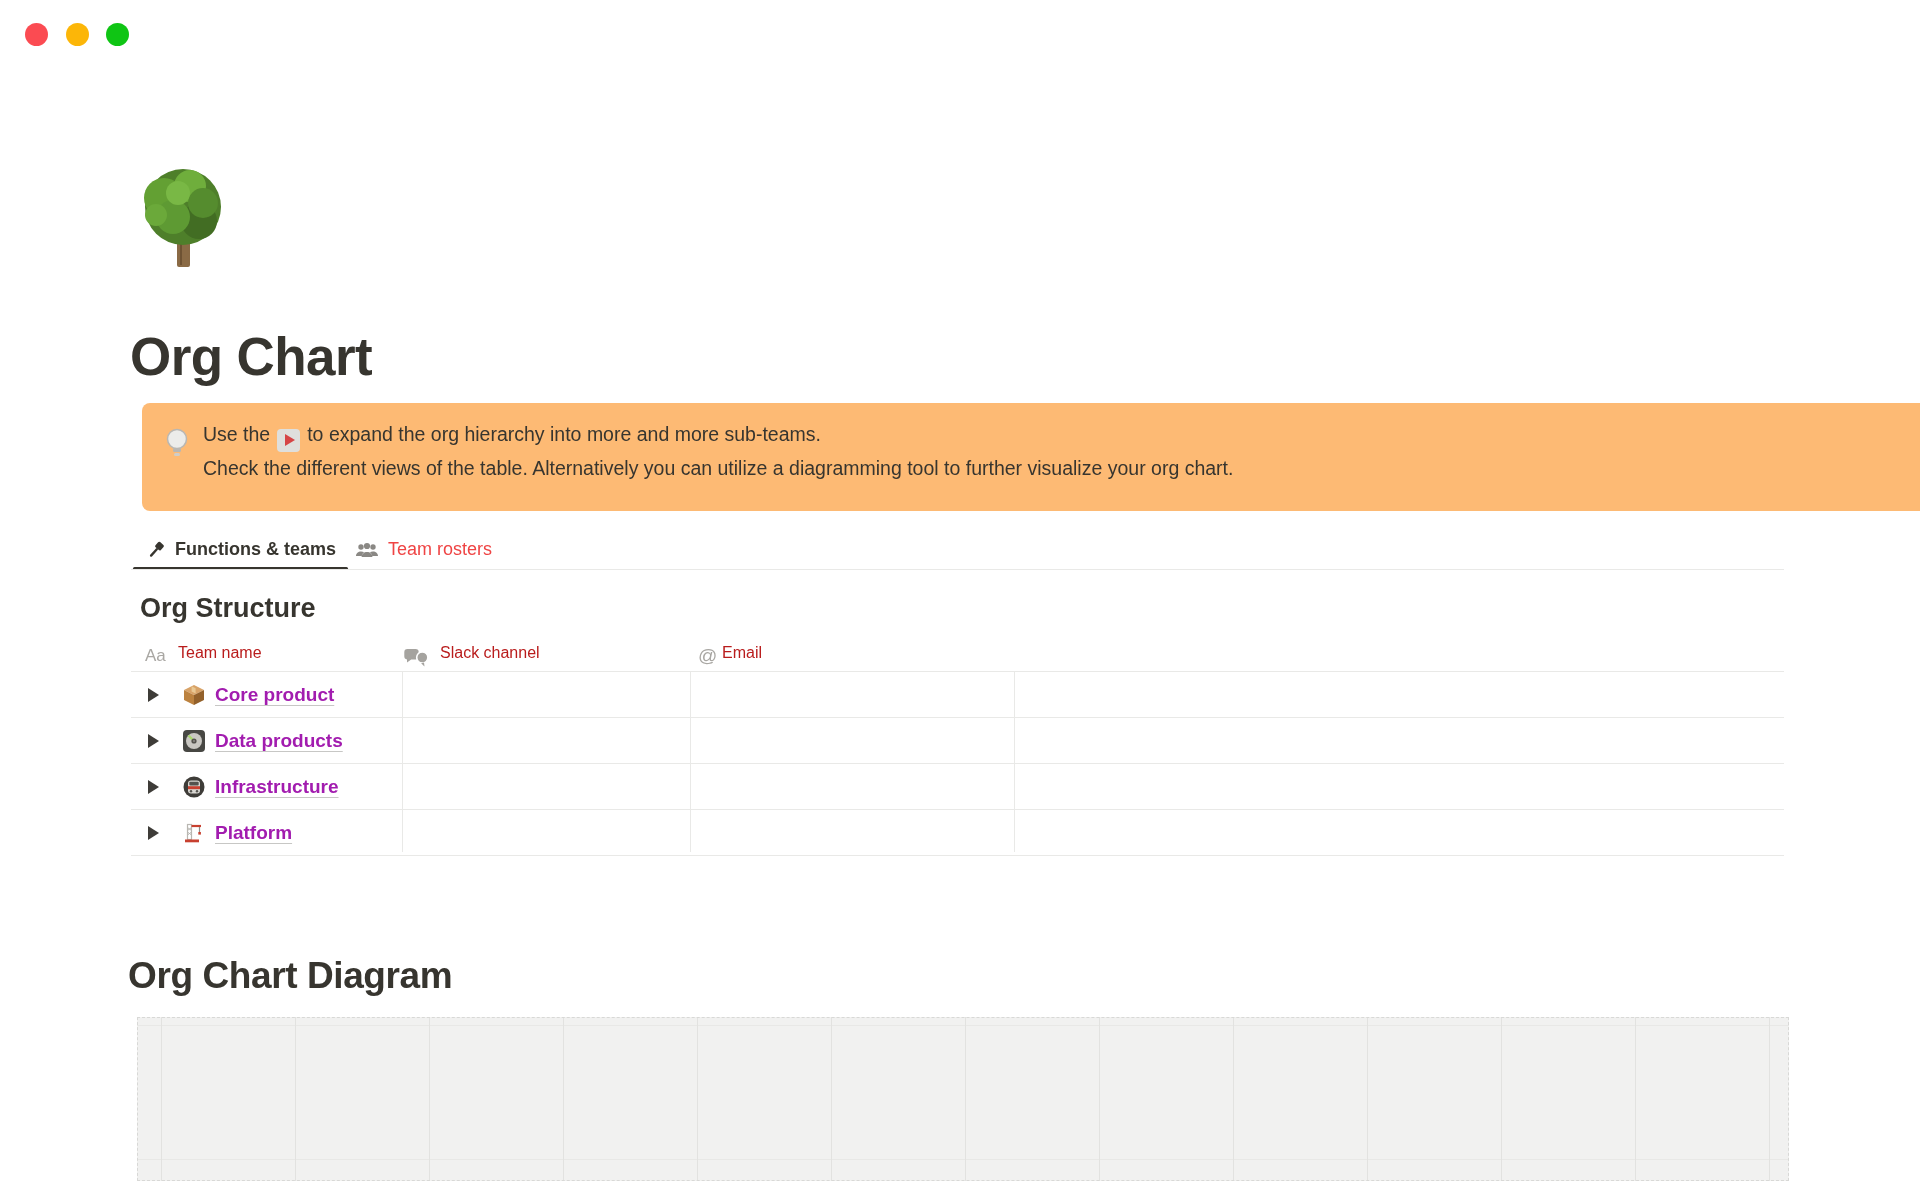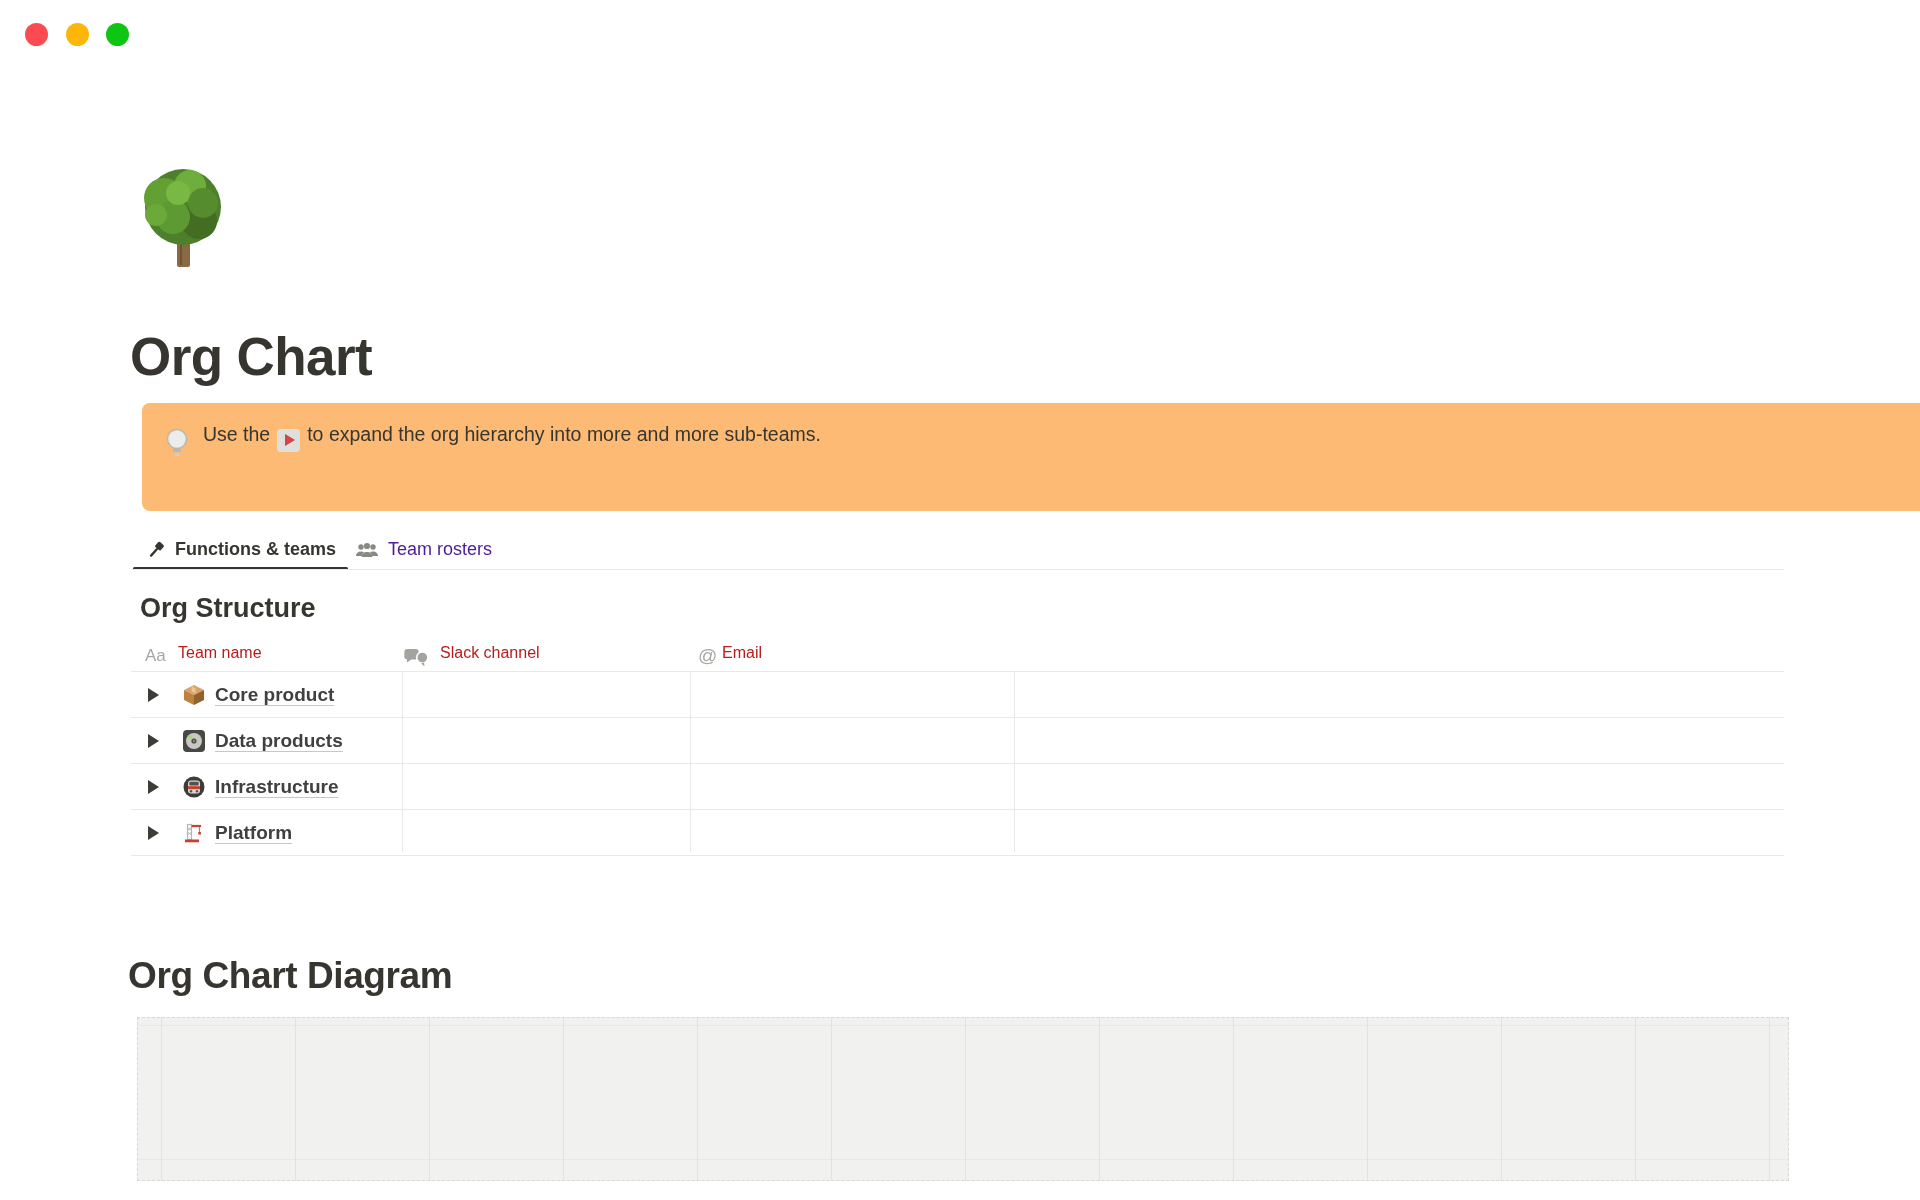--- a/index.html
+++ b/index.html
@@ -28,42 +28,42 @@
   .tok{display:inline-flex;align-items:center;justify-content:center;width:23px;height:23px;
        background:#DFDFDC;border-radius:4px;margin:0 7px;vertical-align:-5px;}
   .tok-tri{width:0;height:0;border-left:10px solid #D64545;border-top:6px solid transparent;
            border-bottom:6px solid transparent;margin-left:2px;}
 
   
   .tabbar-divider{position:absolute;left:131px;top:569px;width:1653px;height:1px;background:#E9E9E7;}
   .tab-underline{position:absolute;left:133px;top:567px;width:215px;height:3px;background:#37352F;border-radius:2px;}
   .tab{position:absolute;top:539px;display:flex;align-items:flex-end;gap:9px;font-size:18px;}
   .tab.active{left:146px;color:#37352F;font-weight:700;}
-  .tab.inactive{left:355px;color:#4c1d95;font-weight:400;}
+  .tab.inactive{left:355px;color:#ef4444;font-weight:400;}
 
   
   .db-title{position:absolute;left:140px;top:593px;font-size:27px;font-weight:700;color:#37352F;}
 
   
   .th{position:absolute;top:644px;font-size:16px;color:#b91c1c;}
   .th-icon{position:absolute;top:644px;color:#A9A7A3;}
   .aa{left:145px;font-size:17px;top:646px;}
   .th-teamname{left:178px;}
   .chaticon{left:404px;top:648px;}
   .th-slack{left:440px;}
   .aticon{left:698px;font-size:19px;top:645px;}
   .th-email{left:722px;}
 
   
   .table-body{position:absolute;left:131px;top:671px;width:1653px;border-top:1px solid #E9E9E7;}
   .t-row{position:relative;height:45px;border-bottom:1px solid #E9E9E7;display:flex;align-items:center;}
   .toggle{margin-left:17px;width:0;height:0;border-left:11px solid #3E3C38;
           border-top:7px solid transparent;border-bottom:7px solid transparent;cursor:pointer;}
   .row-icon{margin-left:24px;width:22px;height:22px;display:flex;align-items:center;}
-  .row-name{margin-left:10px;font-size:19px;font-weight:700;color:#404040;
+  .row-name{margin-left:10px;font-size:19px;font-weight:700;color:#a21caf;
             text-decoration:underline;text-decoration-thickness:1px;text-underline-offset:4px;
             text-decoration-color:rgba(55,53,47,0.28);cursor:pointer;}
   .vline{position:absolute;top:0;width:1px;height:180px;background:#E9E9E7;}
   .vl1{left:271px;}.vl2{left:559px;}.vl3{left:883px;}
 
   
   .diagram-title{position:absolute;left:128px;top:955px;font-size:37px;font-weight:700;
                  letter-spacing:-0.4px;color:#37352F;}
 
   
@@ -105,20 +105,21 @@
     <svg class="bulb" width="28" height="34" viewBox="0 0 28 34">
       <circle cx="14" cy="12" r="9.5" fill="#ECECEA" stroke="#B9B7B3" stroke-width="1.5"></circle>
       <rect x="10" y="21" width="8" height="4" rx="1.5" fill="#B9B7B3"></rect>
       <rect x="11" y="26" width="6" height="3" rx="1.5" fill="#CFCDC9"></rect>
     </svg>
     <div class="ctext">
       <span>Use the</span><span class="tok">
           <span class="tok-tri"></span>
         </span><span>to expand the org hierarchy into more and more sub-teams.</span>
       <br>
+      <span>Check the different views of the table. Alternatively you can utilize a diagramming tool to further visualize your org chart.</span>
     </div>
   </div>
 
   <div class="tab active">
     <svg width="20" height="20" viewBox="0 0 22 22" fill="#37352F">
       <g transform="rotate(42 11 11)">
         <rect x="7" y="1.5" width="8" height="7.5" rx="1.6"></rect>
         <rect x="9.8" y="8.5" width="2.6" height="12" rx="1.3"></rect>
       </g>
     </svg>

